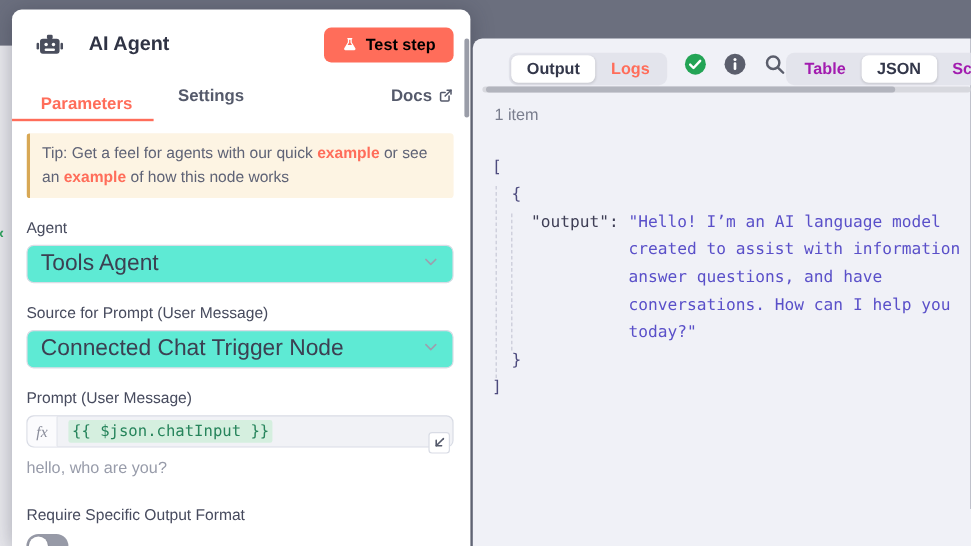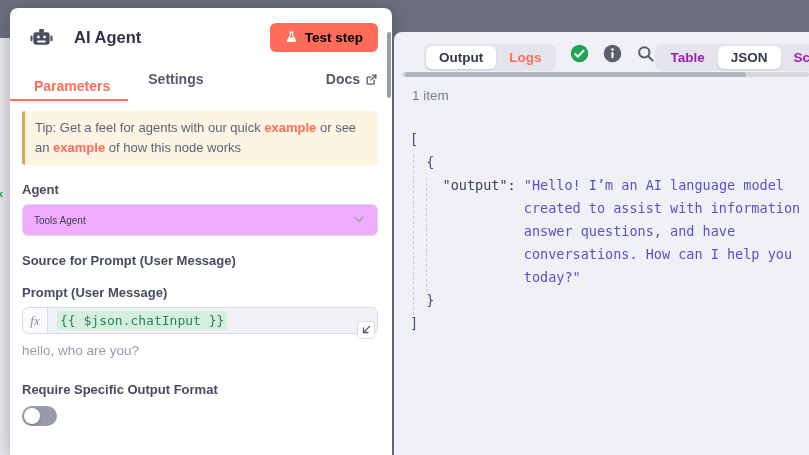--- a/index.html
+++ b/index.html
@@ -28,24 +28,24 @@
   .tab { font-size:14px; font-weight:600; cursor:pointer; }
   .tab-params { color:#ff6d5a; margin-left:12px;margin-top:14px; }
   .tab-settings { color:#555a6b; margin-left:38px; }
   .tab-docs { margin-left:auto; color:#555a6b; display:flex; align-items:center; gap:5px;justify-content:space-between; }
   .tab-underline { position:absolute; left:-12px; bottom:-9px; width:118px; height:2.5px; background:#ff6d5a; }
 
   .tip-box { margin-top:19px; background:#fdf4e3; border-left:3px solid #d8a855; border-radius:3px;
           padding:7px 10px; font-size:13px; line-height:1.55; color:#5f6376; }
   .tip-link { color:#ff6d5a; font-weight:700; cursor:pointer; }
 
-  .field-label { font-size:13px; color:#474b5e; margin-top:17px;font-weight:bold; }
+  .field-label { font-size:13px; color:#474b5e; margin-top:17px; }
   .select-box { margin-top:7px; height:32px; border:1px solid #d9dce5; border-radius:6px;
-          background:#f0abfc; display:flex; align-items:center; padding:0 11px;
-          font-size:10px; color:#3c4052; cursor:pointer; }
+          background:#5eead4; display:flex; align-items:center; padding:0 11px;
+          font-size:19px; color:#3c4052; cursor:pointer; }
   .select-box .chev { margin-left:auto; }
 
   .expr-row { margin-top:7px; height:27px; border:1px solid #d9dce5; border-radius:6px;
           display:flex; position:relative; background:#f1f2f6; overflow:visible; }
   .fx-box { width:25px; border-right:1px solid #d9dce5; background:#fbfbfd; border-radius:6px 0 0 6px;
           display:flex; align-items:center; justify-content:center;
           font-family:"Liberation Serif","DejaVu Serif",serif; font-style:italic;
           font-size:13px; color:#8a8d9b; }
   .expr-value { display:flex; align-items:center; padding-left:9px;
           font-family:"DejaVu Sans Mono","Liberation Mono",monospace; font-size:13px; }
@@ -147,20 +147,28 @@
   <div class="select-box">
     <span>Tools Agent</span>
     <span class="chev">
       <svg viewBox="0 0 24 24" width="14" height="14" fill="none" stroke="#9ba0ae" stroke-width="2.4" stroke-linecap="round" stroke-linejoin="round">
           <path d="M5 9l7 7 7-7"></path>
         </svg>
     </span>
   </div>
 
   <div class="field-label">Source for Prompt (User Message)</div>
+  <div class="select-box">
+    <span>Connected Chat Trigger Node</span>
+    <span class="chev">
+      <svg viewBox="0 0 24 24" width="14" height="14" fill="none" stroke="#9ba0ae" stroke-width="2.4" stroke-linecap="round" stroke-linejoin="round">
+          <path d="M5 9l7 7 7-7"></path>
+        </svg>
+    </span>
+  </div>
 
   <div class="field-label">Prompt (User Message)</div>
   <div class="expr-row">
     <span class="fx-box">fx</span>
     <span class="expr-value">
         <span class="expr-token">{{ $json.chatInput }}</span>
       </span>
     <span class="expand-btn">
       <svg viewBox="0 0 24 24" width="12" height="12" fill="none" stroke="#555a6b" stroke-width="2.6" stroke-linecap="round" stroke-linejoin="round">
         <path d="M19 5L7 17"></path>

